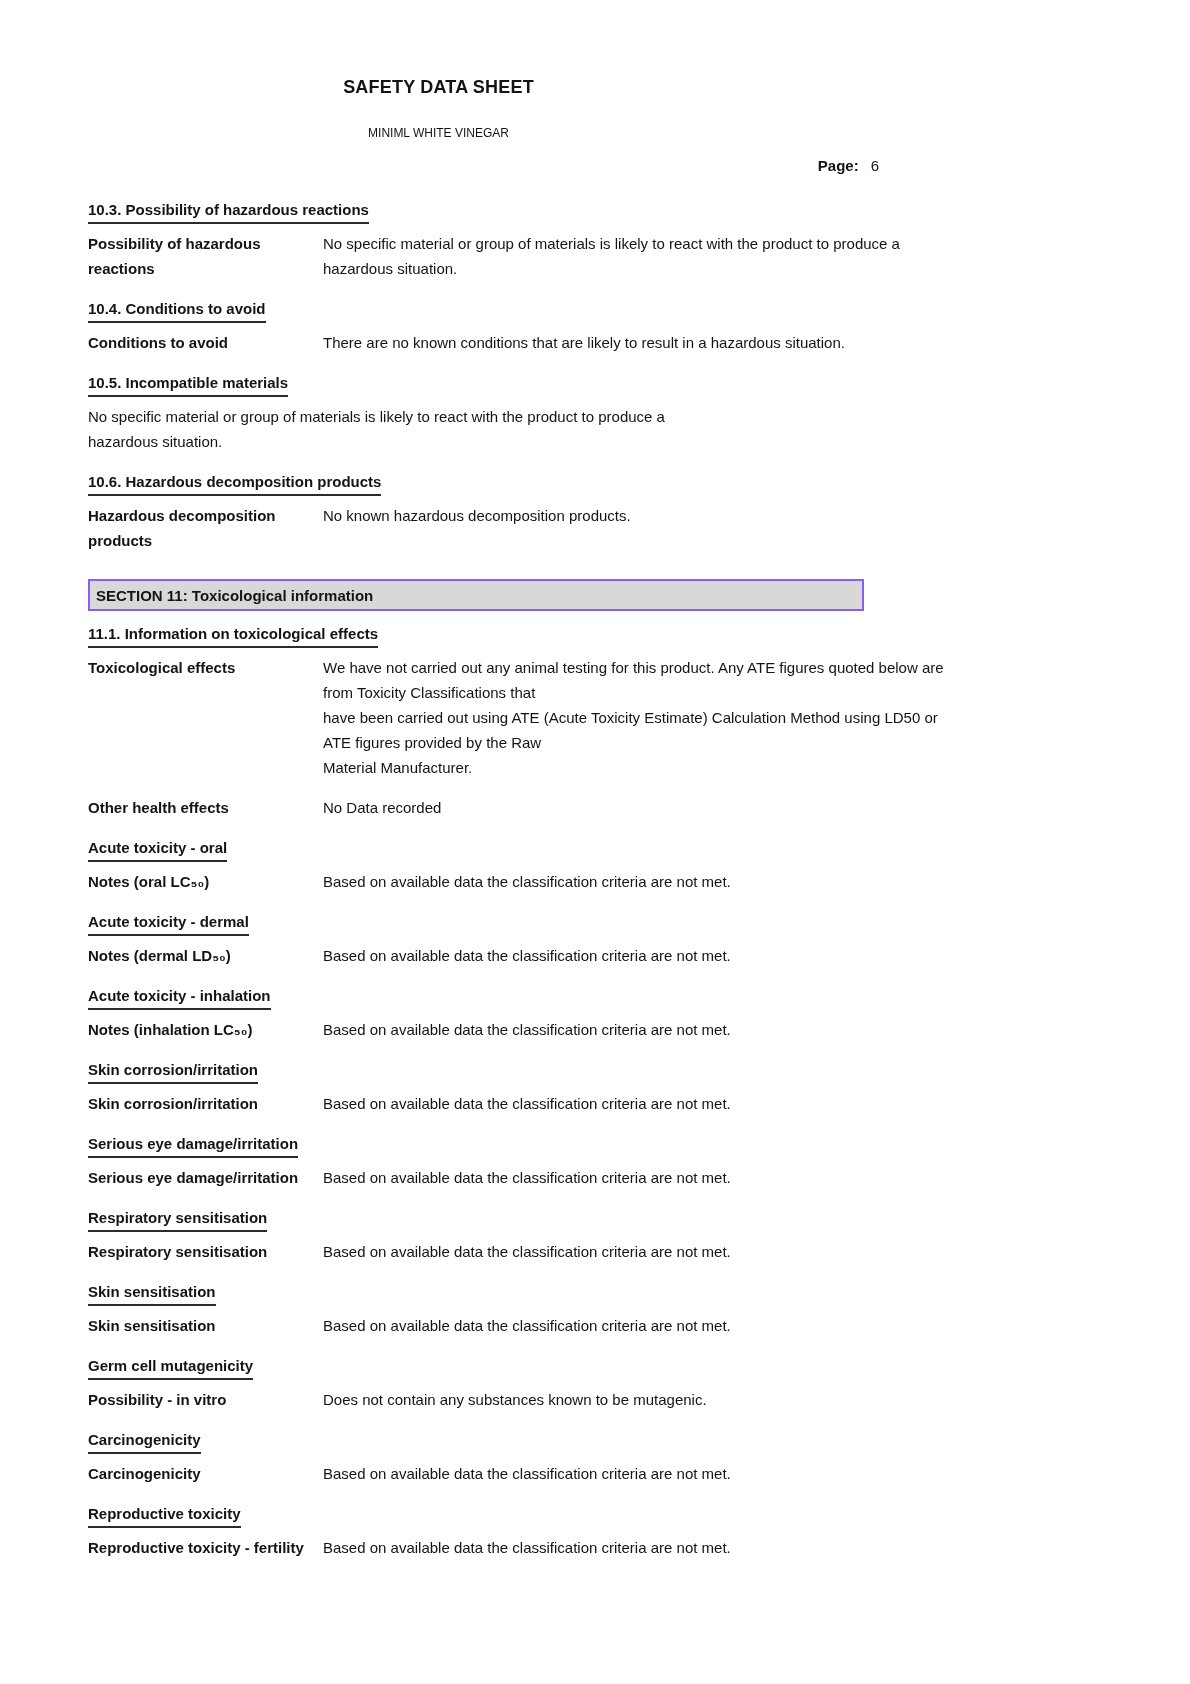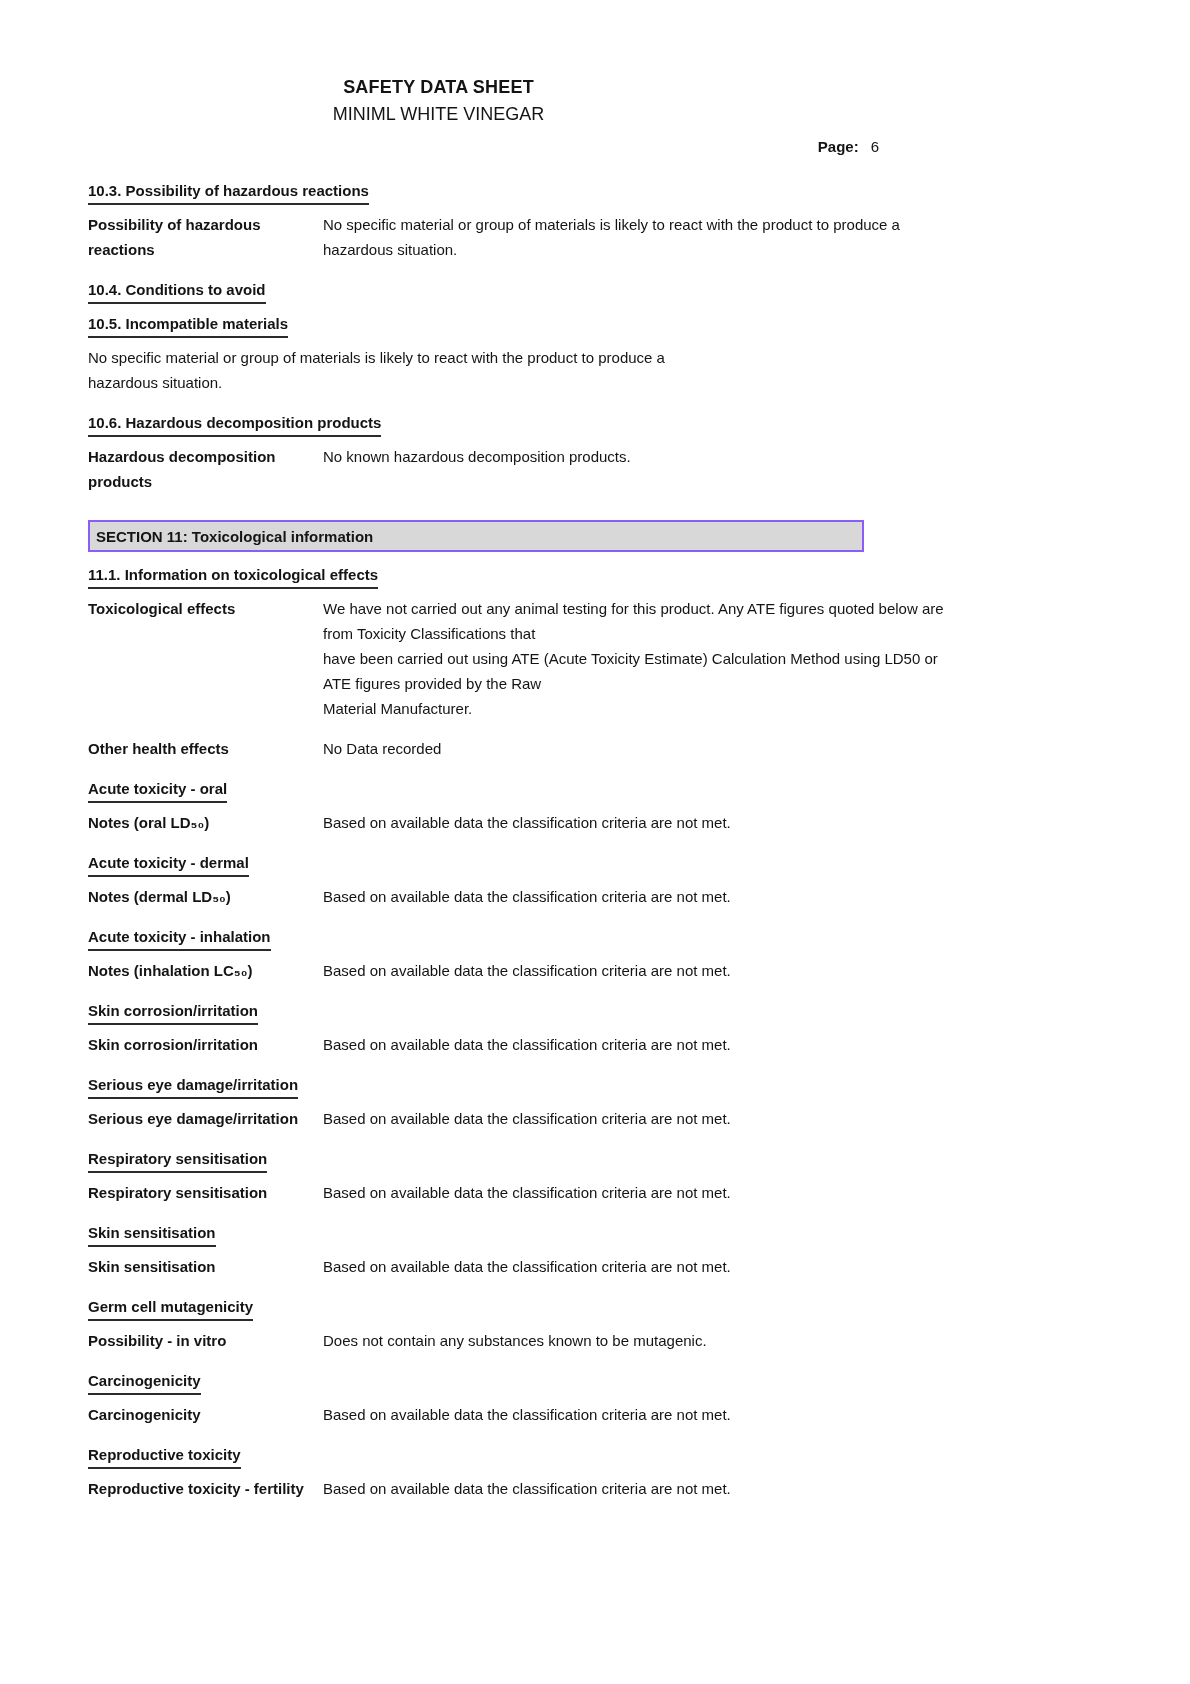--- a/index.html
+++ b/index.html
@@ -19,23 +19,23 @@
     margin: 0 163px 0 88px;
     text-align: center;
   }
   .doc-title {
     font-size: 18px;
     font-weight: bold;
     line-height: 22px;
     letter-spacing: 0.2px;
   }
   .doc-product {
-    font-size: 18px;
+    font-size: 12px;
     line-height: 18px;
-    margin-top: 7px;
+    margin-top: 26px;
   }
   .page-line {
     text-align: right;
     margin: 15px 73px 0 0;
     line-height: 18px;
   }
   .page-line .page-label { font-weight: bold; }
   .page-line .page-num { margin-left: 12px; }
   .content {
     margin: 22px 88px 0 88px;
@@ -96,20 +96,24 @@
 
   <div class="content" id="content-blocks">
       <div class="subheading"><span class="hline">10.3. Possibility of hazardous reactions</span></div>
       <div class="row">
         <div class="label">Possibility of hazardous
 reactions</div>
         <div class="value">No specific material or group of materials is likely to react with the product to produce a
 hazardous situation.</div>
       </div>
       <div class="subheading"><span class="hline">10.4. Conditions to avoid</span></div>
+      <div class="row">
+        <div class="label">Conditions to avoid</div>
+        <div class="value">There are no known conditions that are likely to result in a hazardous situation.</div>
+      </div>
       <div class="subheading"><span class="hline">10.5. Incompatible materials</span></div>
       <div class="row">
         <div class="value">No specific material or group of materials is likely to react with the product to produce a
 hazardous situation.</div>
       </div>
       <div class="subheading"><span class="hline">10.6. Hazardous decomposition products</span></div>
       <div class="row">
         <div class="label">Hazardous decomposition
 products</div>
         <div class="value">No known hazardous decomposition products.</div>
@@ -123,21 +127,21 @@
 have been carried out using ATE (Acute Toxicity Estimate) Calculation Method using LD50 or
 ATE figures provided by the Raw
 Material Manufacturer.</div>
       </div>
       <div class="row">
         <div class="label">Other health effects</div>
         <div class="value">No Data recorded</div>
       </div>
       <div class="subheading"><span class="hline">Acute toxicity - oral</span></div>
       <div class="row">
-        <div class="label">Notes (oral LD₅₀)</div>
+        <div class="label">Notes (oral LC₅₀)</div>
         <div class="value">Based on available data the classification criteria are not met.</div>
       </div>
       <div class="subheading"><span class="hline">Acute toxicity - dermal</span></div>
       <div class="row">
         <div class="label">Notes (dermal LD₅₀)</div>
         <div class="value">Based on available data the classification criteria are not met.</div>
       </div>
       <div class="subheading"><span class="hline">Acute toxicity - inhalation</span></div>
       <div class="row">
         <div class="label">Notes (inhalation LC₅₀)</div>

